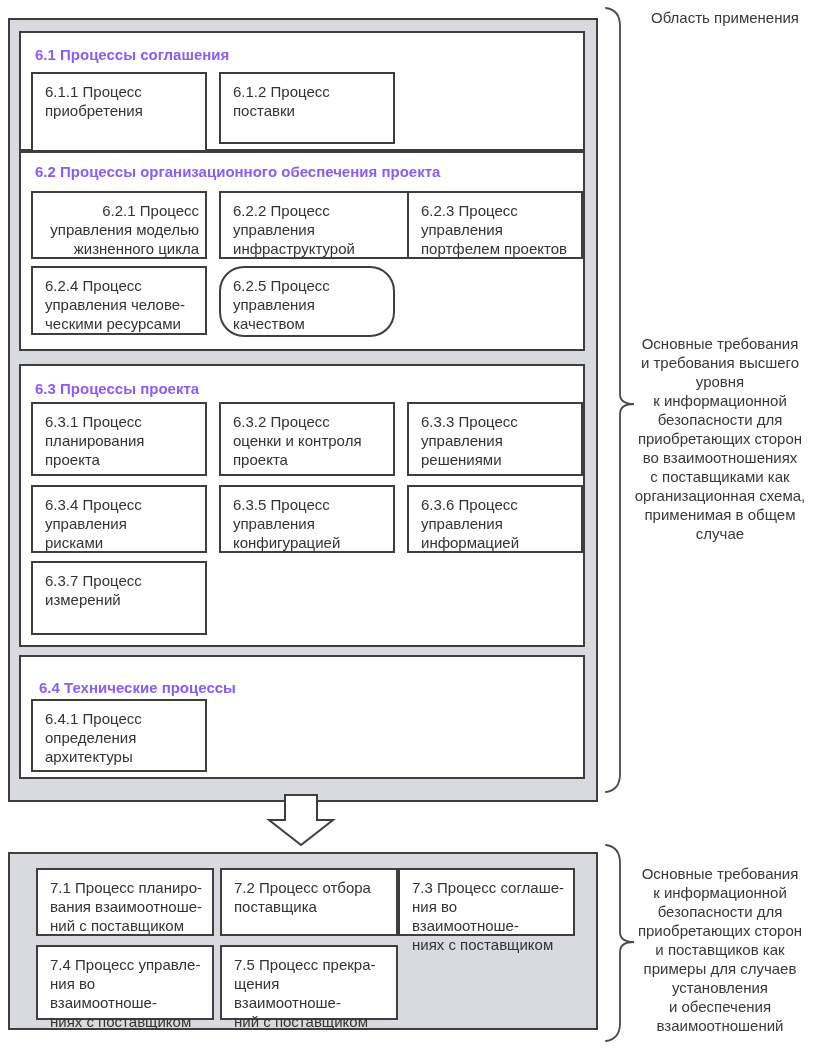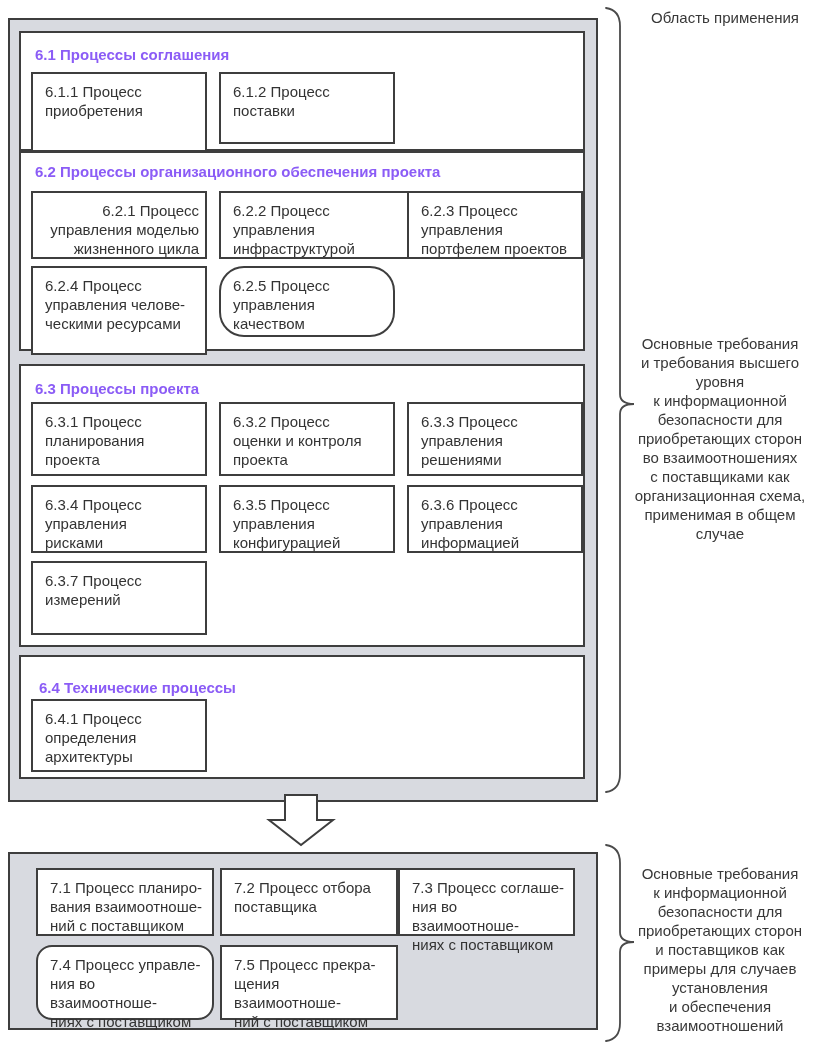--- a/index.html
+++ b/index.html
@@ -55,21 +55,21 @@
     <div class="sec-title" style="left:14px;top:10px;">6.2 Процессы организационного обеспечения проекта</div>
     <div class="pbox" style="left:10px;top:38px;width:176px;height:68px;text-align:right;">6.2.1 Процесс
 управления моделью
 жизненного цикла</div>
     <div class="pbox" style="left:198px;top:38px;width:210px;height:68px;">6.2.2 Процесс
 управления
 инфраструктурой</div>
     <div class="pbox" style="left:386px;top:38px;width:176px;height:68px;">6.2.3 Процесс
 управления
 портфелем проектов</div>
-    <div class="pbox" style="left:10px;top:113px;width:176px;height:89px;">6.2.4 Процесс
+    <div class="pbox" style="left:10px;top:113px;width:176px;height:69px;">6.2.4 Процесс
 управления челове-
 ческими ресурсами</div>
     <div class="pbox" style="left:198px;top:113px;width:176px;height:71px;border-radius:25px;">6.2.5 Процесс
 управления
 качеством</div>
   </div>
 
   <div class="section" style="left:19px;top:364px;width:566px;height:283px;">
     <div class="sec-title" style="left:14px;top:14px;">6.3 Процессы проекта</div>
     <div class="pbox" style="left:10px;top:36px;width:176px;height:74px;">6.3.1 Процесс
@@ -107,21 +107,21 @@
 
   <div class="panel" style="left:8px;top:852px;width:590px;height:178px;">
     <div class="pbox" style="left:26px;top:14px;width:178px;height:68px;">7.1 Процесс планиро-
 вания взаимоотноше-
 ний с поставщиком</div>
     <div class="pbox" style="left:210px;top:14px;width:178px;height:68px;">7.2 Процесс отбора
 поставщика</div>
     <div class="pbox" style="left:388px;top:14px;width:177px;height:68px;">7.3 Процесс соглаше-
 ния во взаимоотноше-
 ниях с поставщиком</div>
-    <div class="pbox" style="left:26px;top:91px;width:178px;height:75px;border-radius:16px;">7.4  Процесс управле-
+    <div class="pbox" style="left:26px;top:91px;width:178px;height:75px;">7.4  Процесс управле-
 ния во взаимоотноше-
 ниях с поставщиком</div>
     <div class="pbox" style="left:210px;top:91px;width:178px;height:75px;">7.5 Процесс прекра-
 щения взаимоотноше-
 ний с поставщиком</div>
   </div>
 
   <svg class="brace" style="left:600px;top:2px;" width="40" height="796" viewBox="0 0 40 796">
     <path d="M 6 6 Q 20 8 20 24 L 20 392 Q 20 402 34 402 Q 20 402 20 412 L 20 772 Q 20 788 6 790" fill="none" stroke="#4a4a4a" stroke-width="1.8" stroke-linecap="round"></path>
   </svg>

